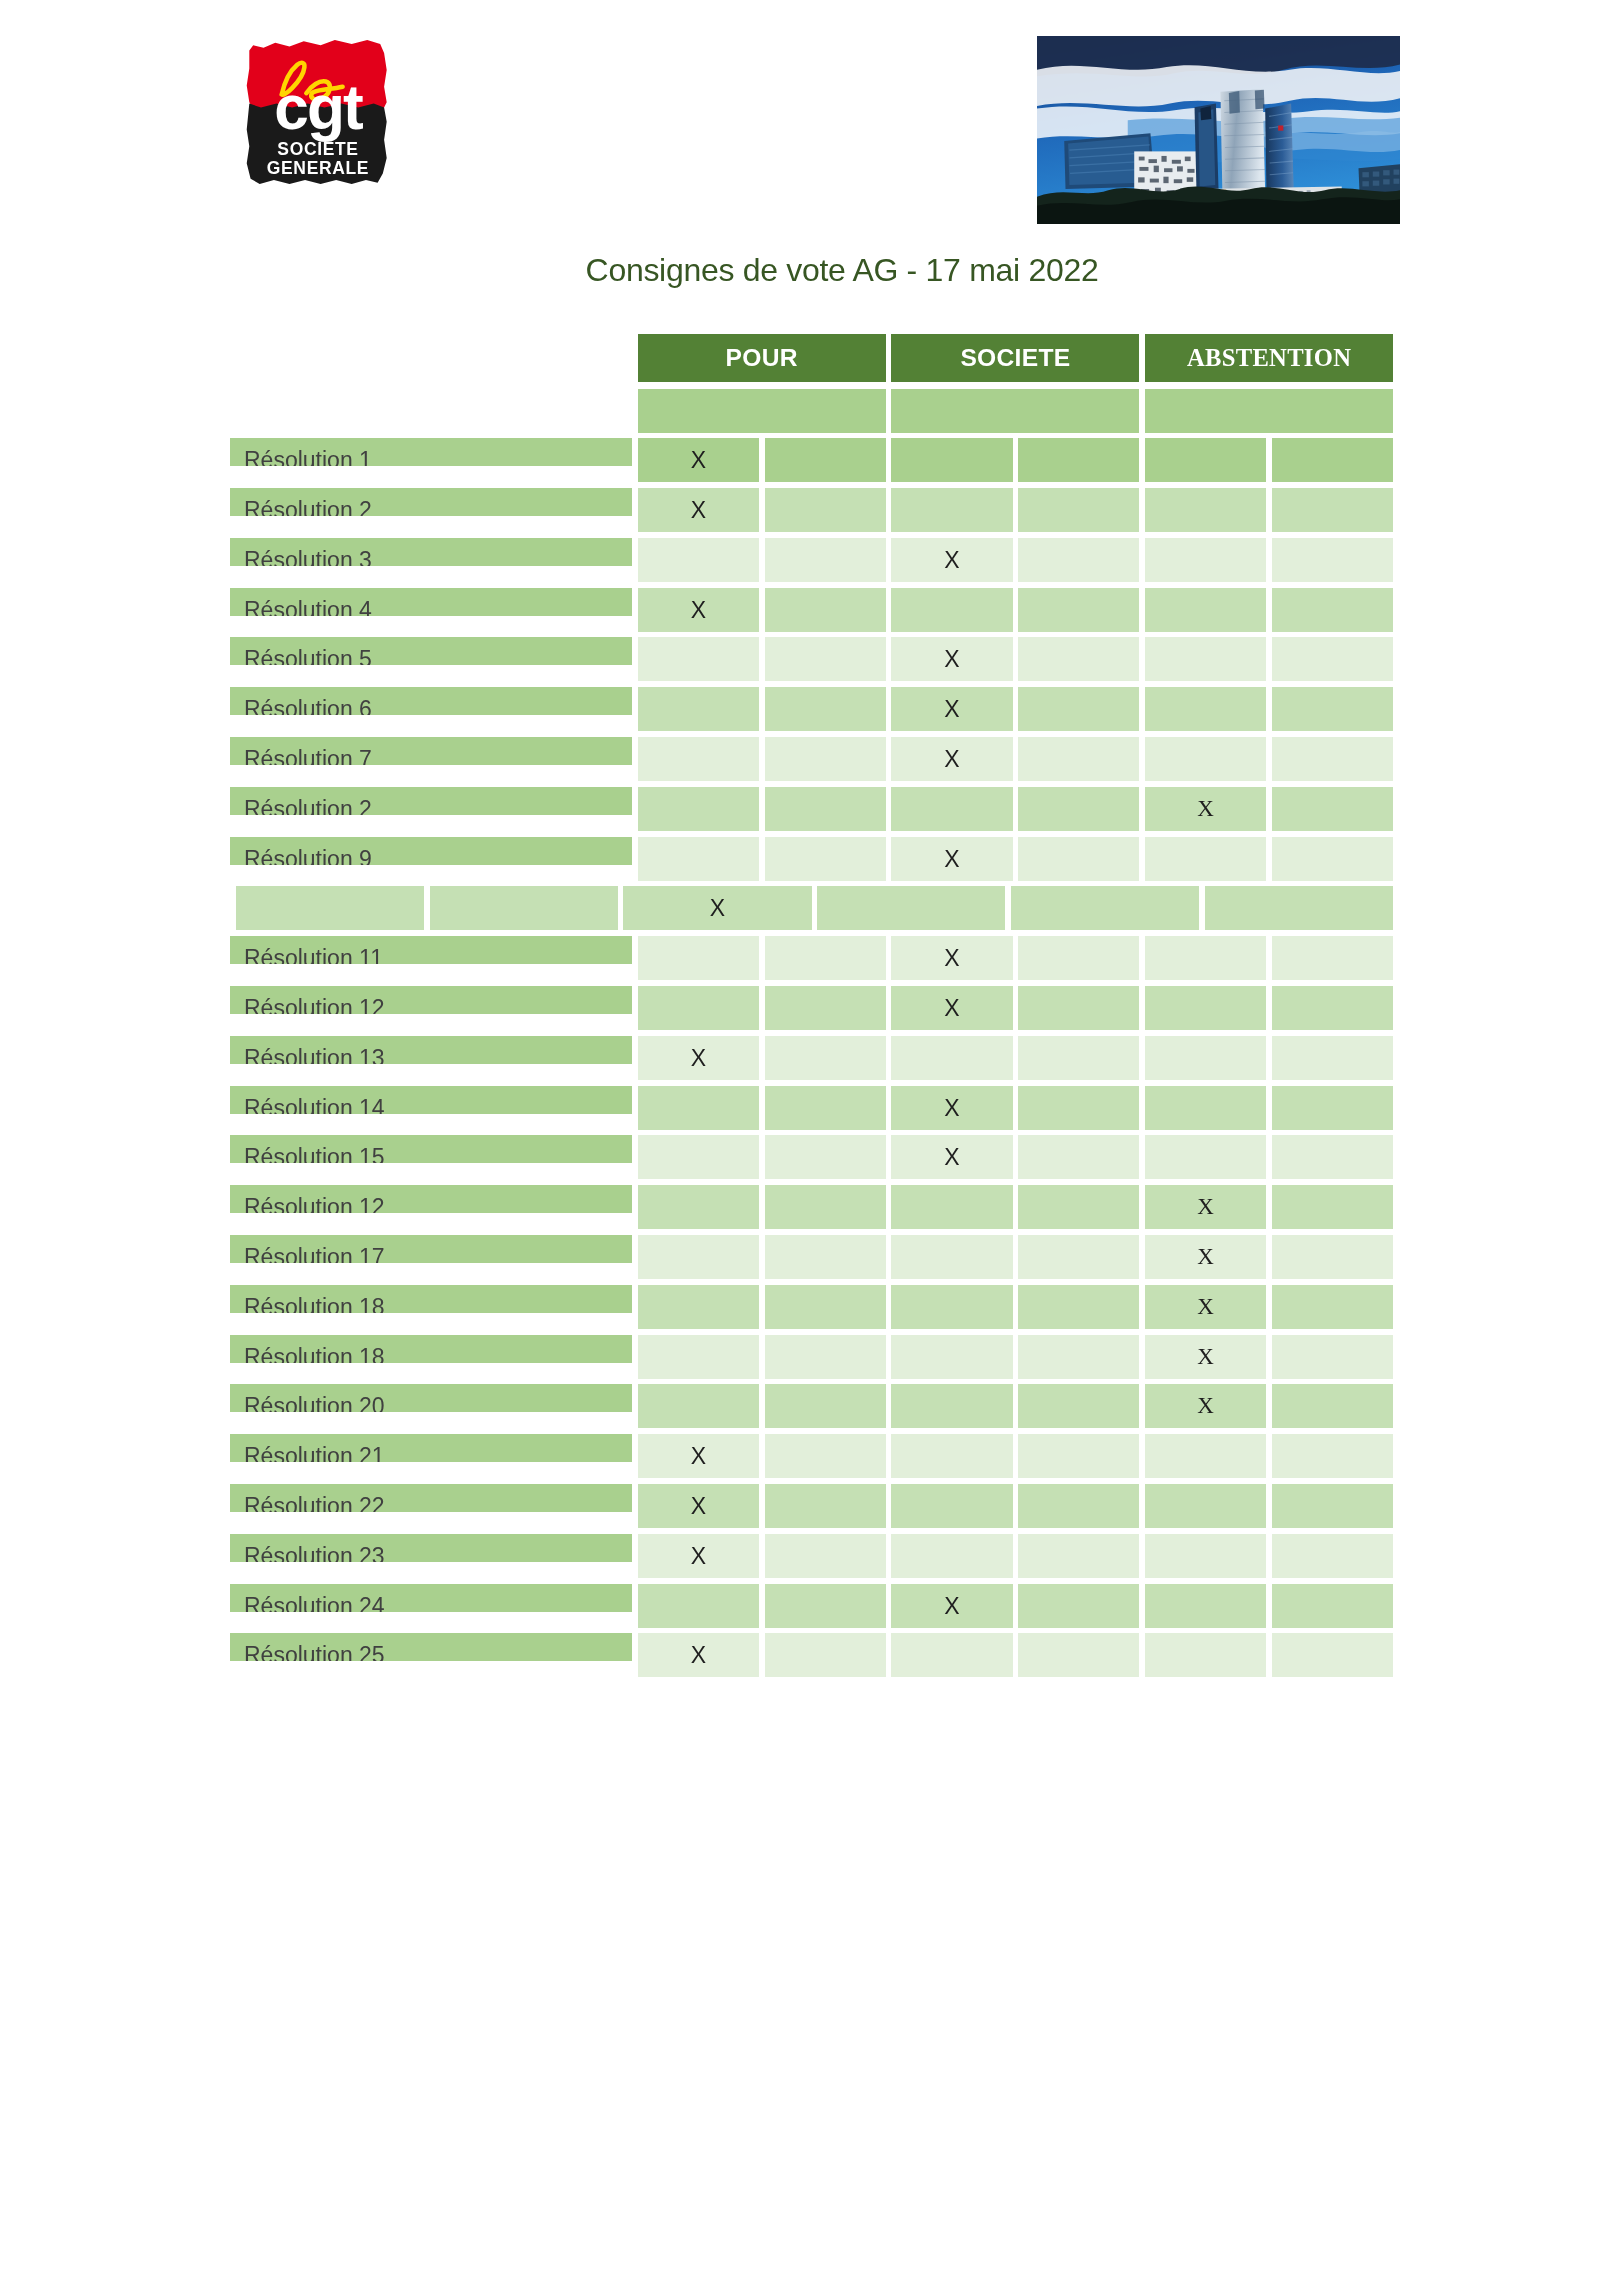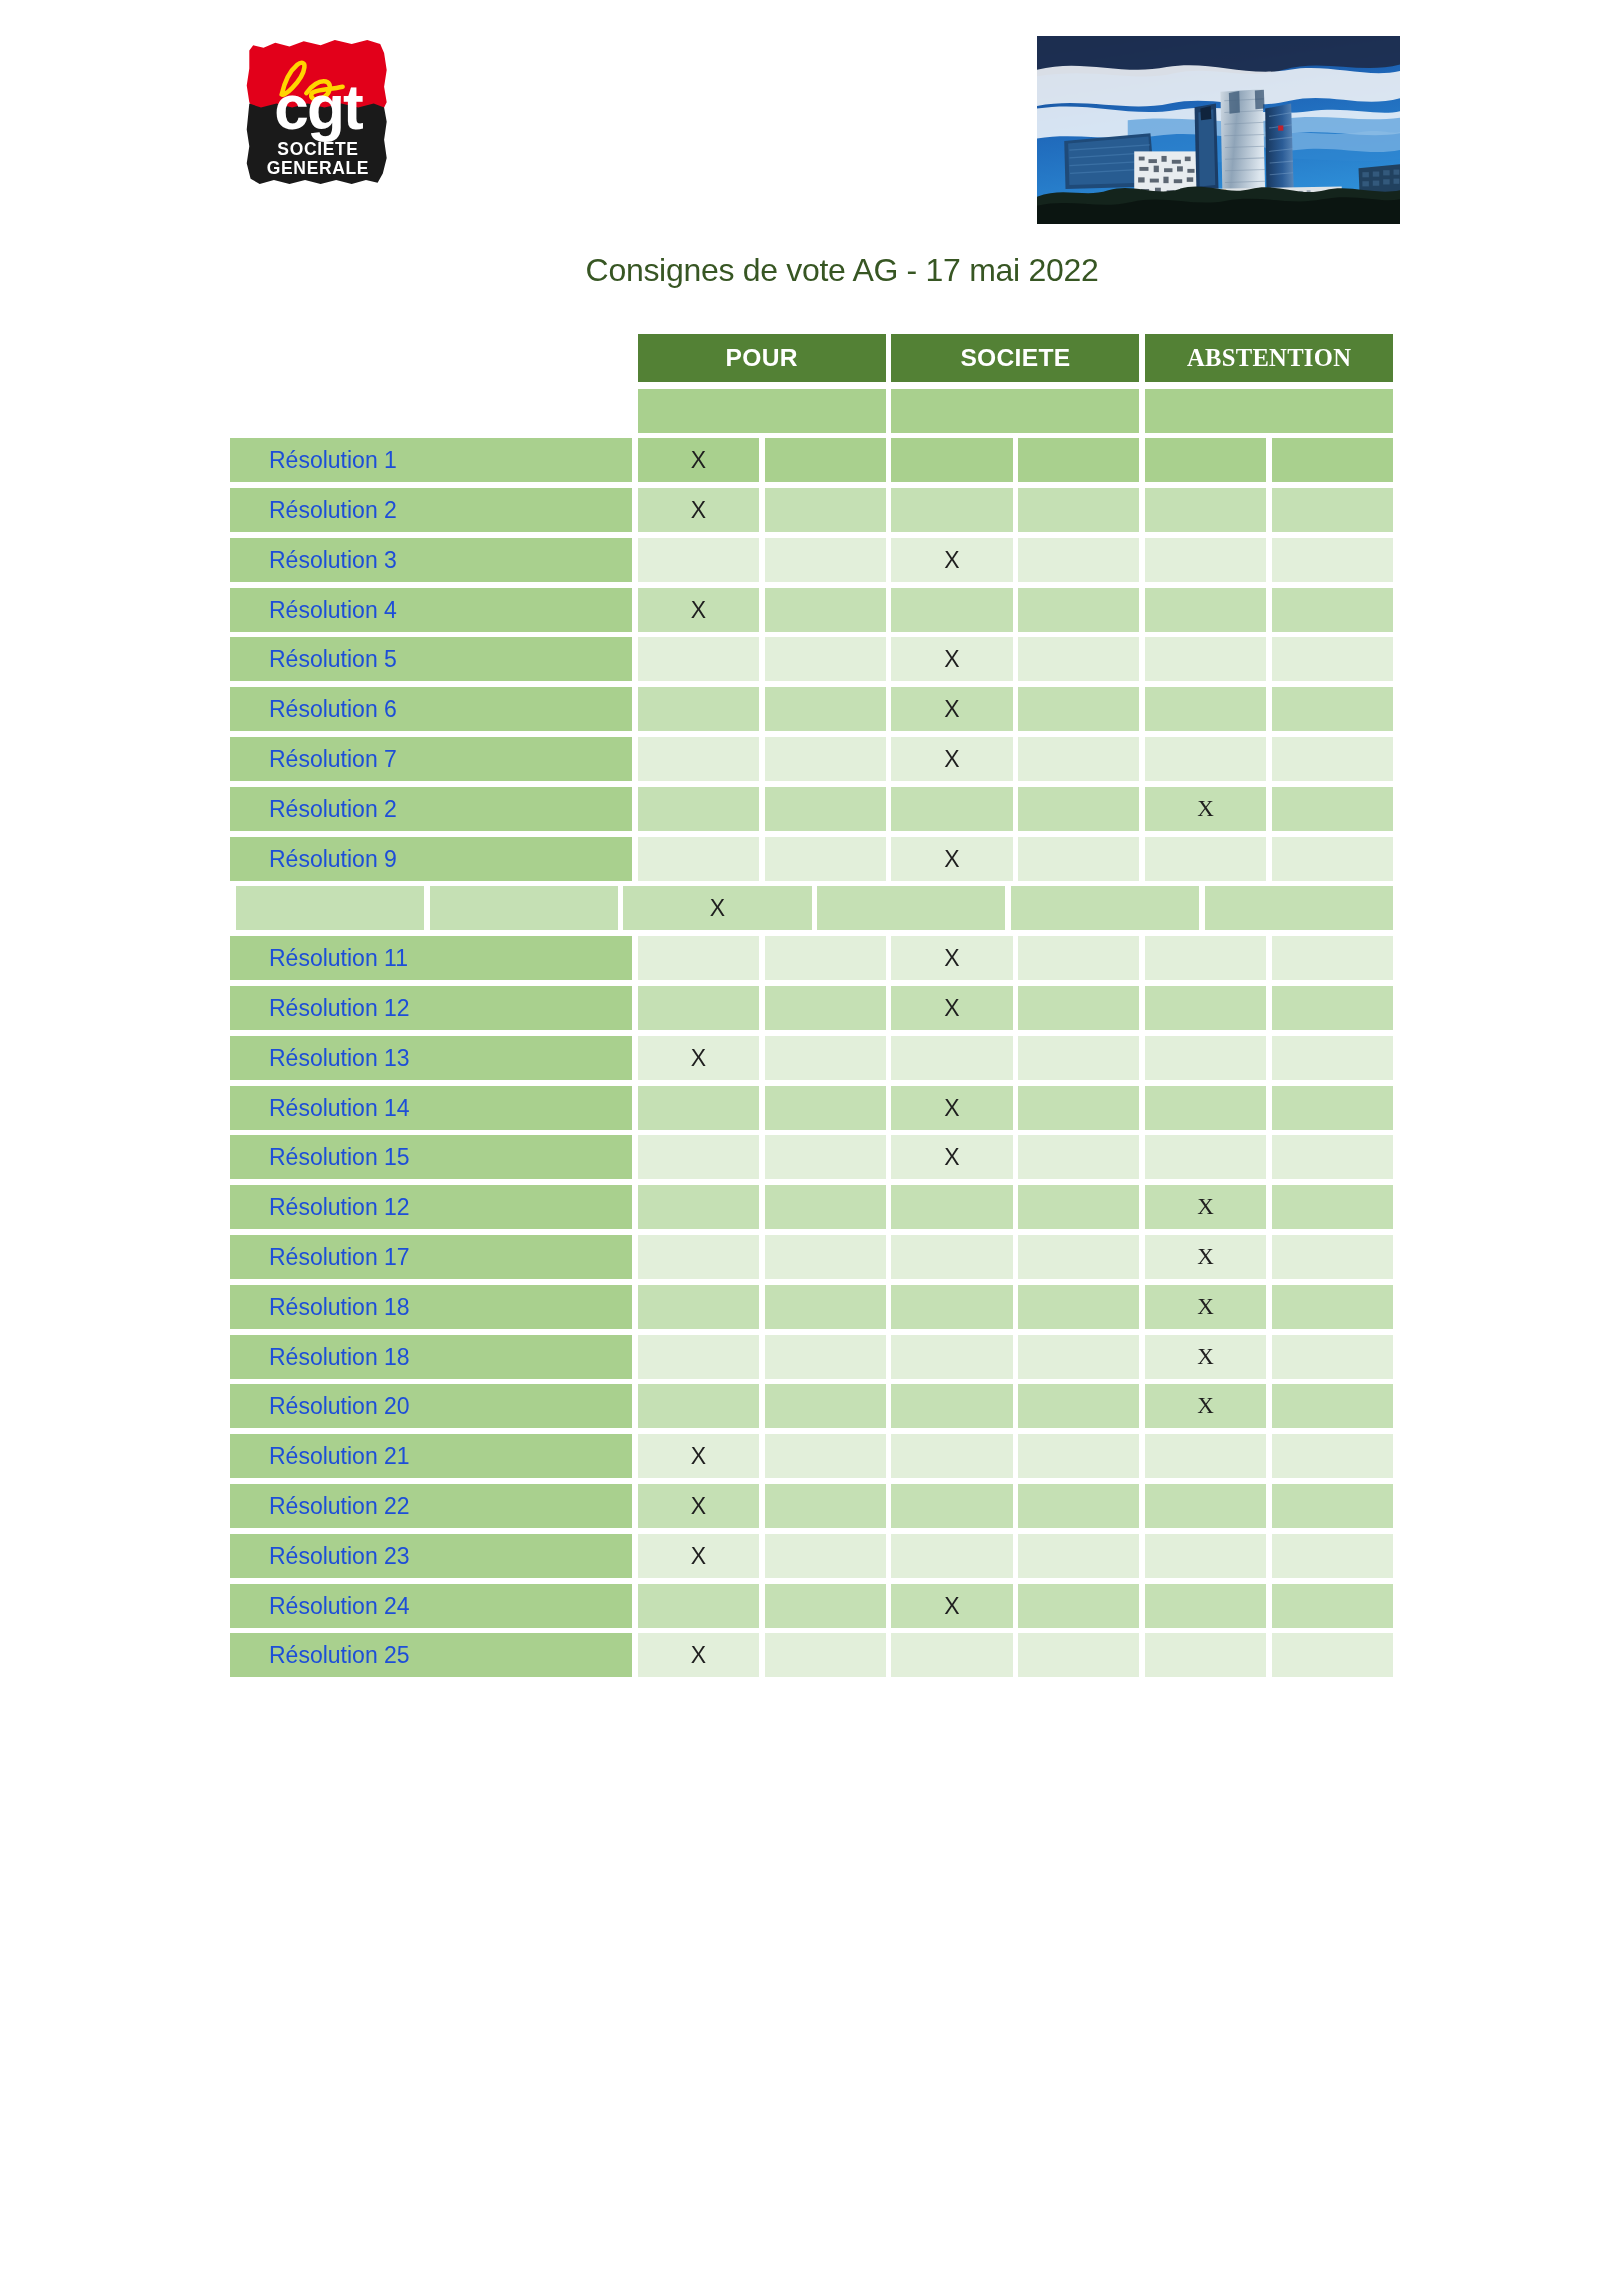--- a/index.html
+++ b/index.html
@@ -74,25 +74,25 @@
     display: flex;
     width: 100%;
     margin-bottom: 5.8px;
   }
 
   .label-cell {
     width: 402px;
     flex: 0 0 402px;
     box-sizing: border-box;
     background: #A9D08E;
-    color: #1d4ed8;
+    color: #404040;
     font-size: 23px;
     line-height: 44px;
-    height: 44px;
-    padding-left: 39px;
+    height: 28px;
+    padding-left: 14px;
     white-space: nowrap;
     overflow: hidden;
   }
 
   .label-cell.blank { background: transparent; }
 
   .vote-group {
     display: flex;
     flex: 1 1 auto;
     margin-left: 5.8px;

